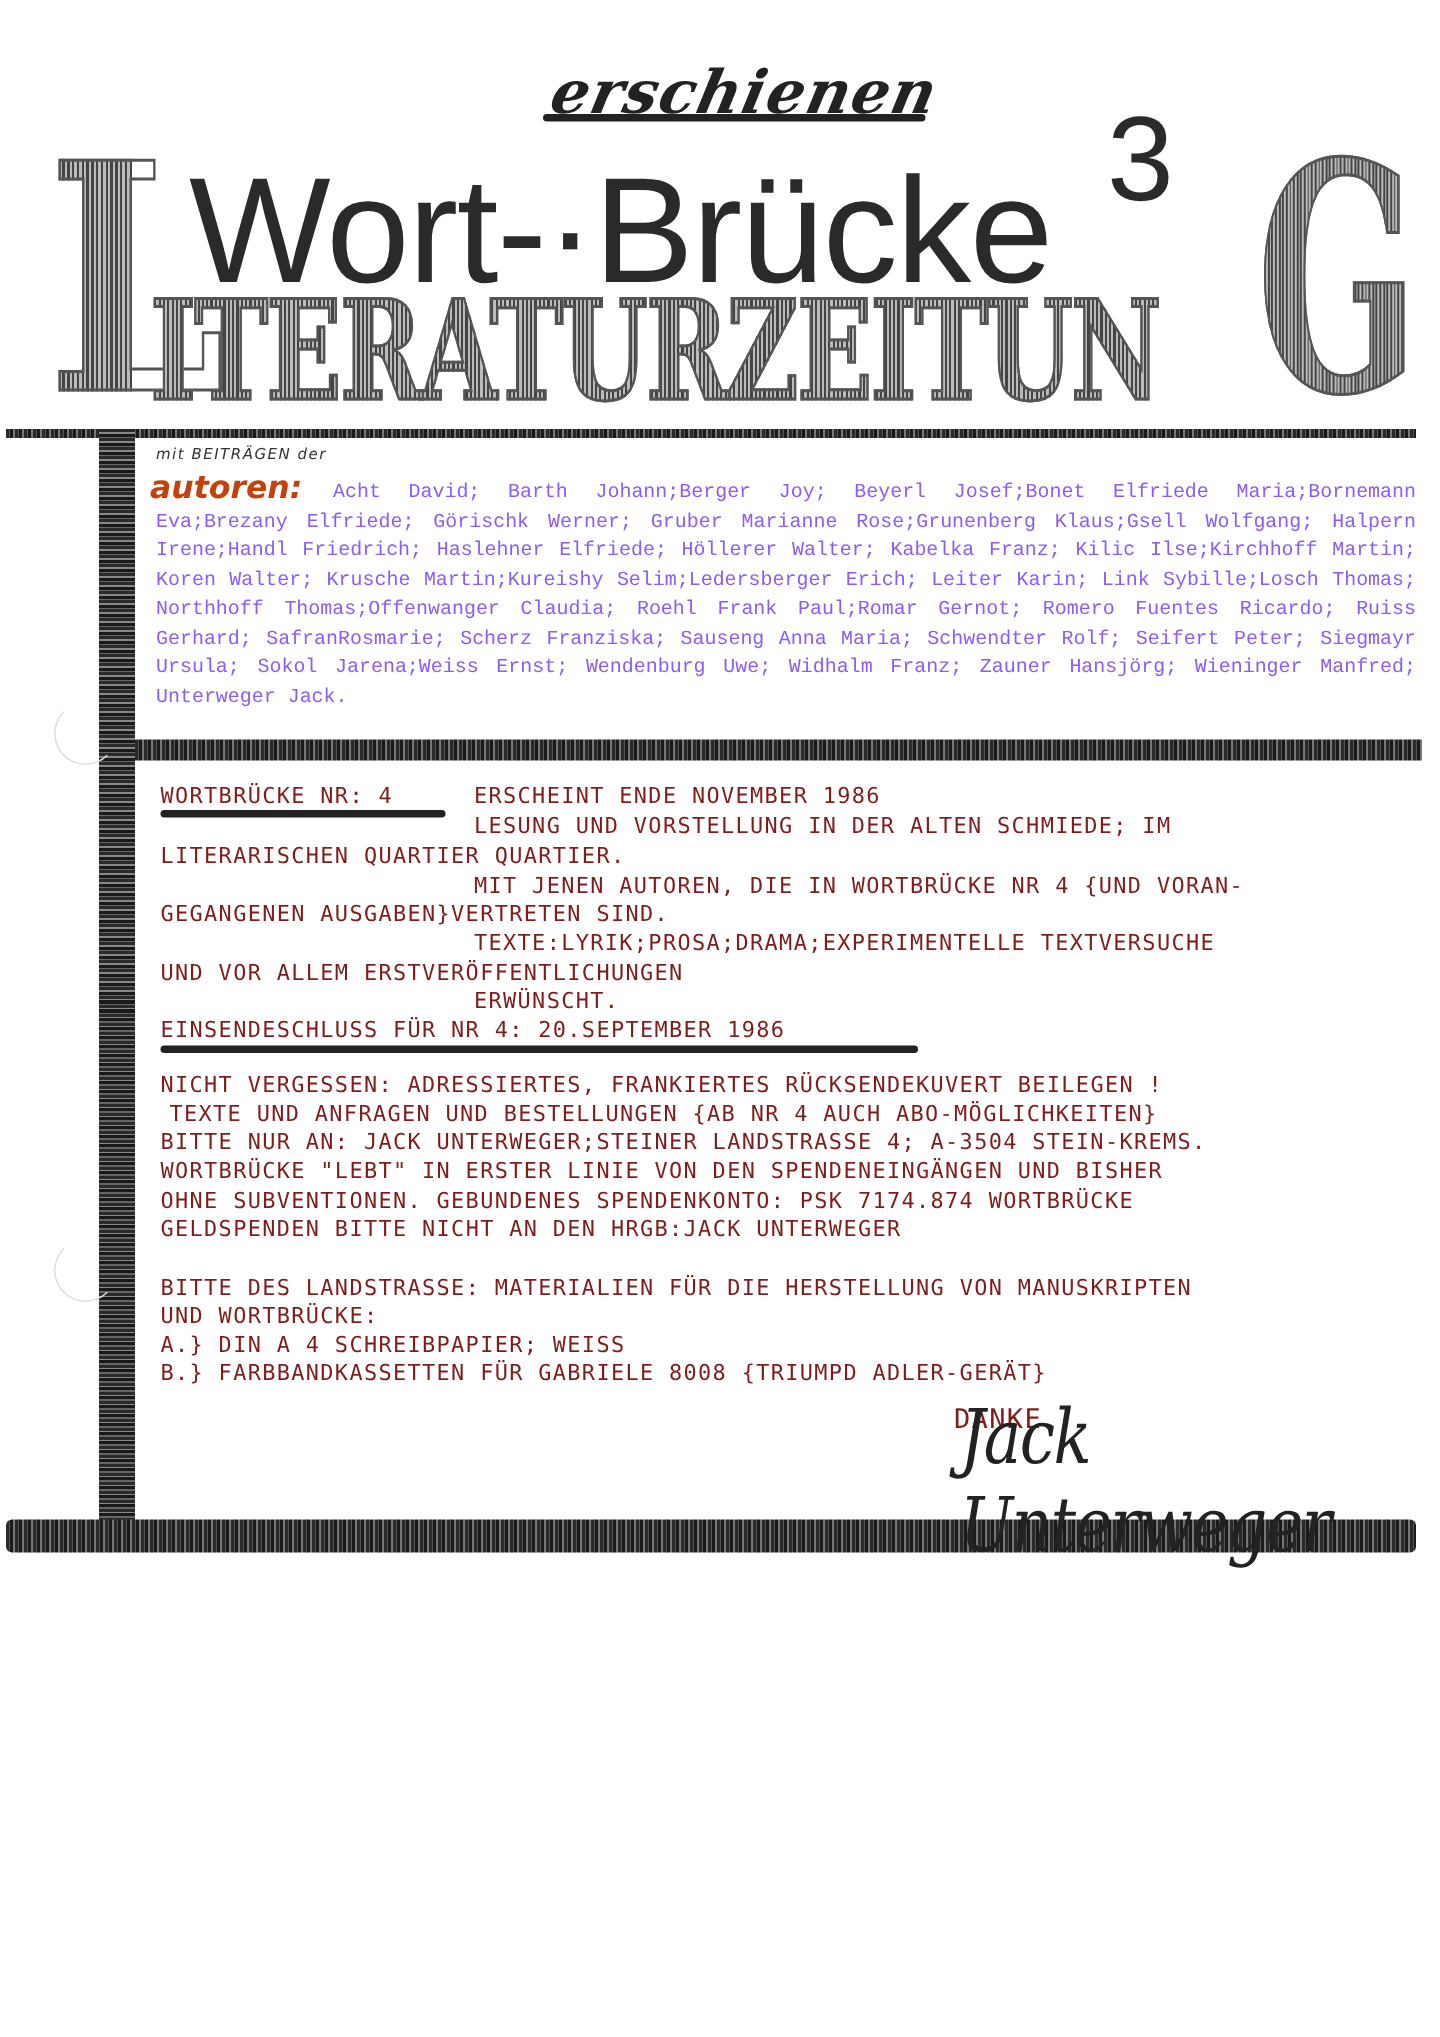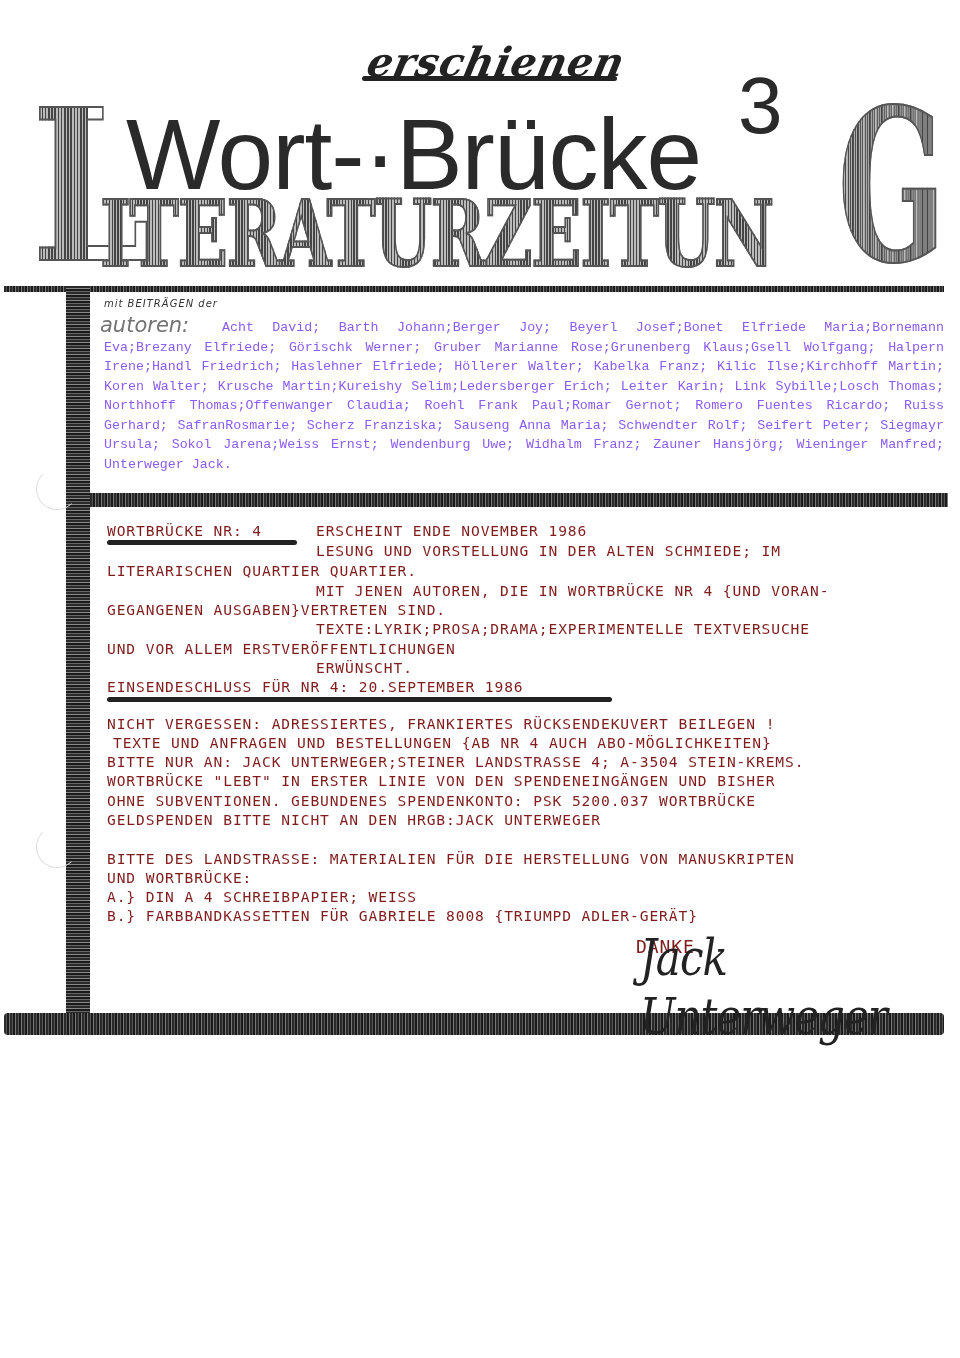--- a/index.html
+++ b/index.html
@@ -11,21 +11,21 @@
     -webkit-background-clip:text;background-clip:text;line-height:1;}
   #erschienen{position:absolute;left:368px;top:38px;font-family:"DejaVu Serif",serif;font-style:italic;font-weight:bold;font-size:40px;color:#222;letter-spacing:1px;transform:skewX(-12deg);}
   #erschienen-rule{position:absolute;left:362px;top:76px;width:255px;height:5px;background:#222;border-radius:3px;}
   #title{position:absolute;left:126px;top:104px;font-family:"Liberation Sans",sans-serif;font-size:100px;letter-spacing:-1px;color:#2a2a2a;line-height:1;}
   #issue{position:absolute;left:738px;top:66px;font-family:"Liberation Sans",sans-serif;font-size:80px;color:#2a2a2a;line-height:1;}
   #bigL{left:32px;top:82px;font-size:210px;width:70px;transform:scaleX(0.8);transform-origin:left top;}
   #bigG{left:838px;top:82px;font-size:210px;transform:scaleX(0.6);transform-origin:left top;}
   #zeitung{left:100px;top:188px;font-size:92px;letter-spacing:-2px;transform:scaleX(0.72);transform-origin:left top;white-space:nowrap;}
   .mono{position:absolute;font-family:"DejaVu Sans Mono",monospace;font-size:14.6px;line-height:19.5px;white-space:pre;color:#7f1d1d;letter-spacing:0.9px;}
   #mit{position:absolute;left:104px;top:298px;font-family:"DejaVu Sans",sans-serif;font-style:italic;font-size:10px;letter-spacing:1px;color:#333;}
-  #autoren{position:absolute;left:100px;top:313px;font-family:"DejaVu Sans",sans-serif;font-weight:normal;font-style:italic;font-size:21px;color:#737373;}
+  #autoren{position:absolute;left:100px;top:313px;font-family:"DejaVu Sans",sans-serif;font-weight:bold;font-style:italic;font-size:21px;color:#c2410c;}
   #authors{position:absolute;left:104px;top:318px;width:840px;font-family:Liberation Mono, monospace;font-size:13.3px;line-height:19.5px;color:#8b5cf6;text-indent:118px;text-align:justify;}
   .u{}
   .pill{position:absolute;height:5px;background:#222;border-radius:3px;}
   #danke{position:absolute;left:600px;top:937px;font-size:18px;margin-left:36px;}
   #sig{position:absolute;left:640px;top:938px;font-family:"DejaVu Serif",serif;font-style:italic;font-size:42px;color:#222;letter-spacing:-1px;transform:scaleY(1.2);}
   .hole{position:absolute;width:40px;height:40px;border-radius:50%;border:1px solid #ddd;border-right-color:transparent;border-top-color:transparent;}
 </style>
 </head>
 <body>
 
@@ -59,21 +59,21 @@
 <div class="mono" style="left:316px;top:619px;">TEXTE:LYRIK;PROSA;DRAMA;EXPERIMENTELLE TEXTVERSUCHE</div>
 <div class="mono" style="left:107px;top:639px;">UND VOR ALLEM ERSTVERÖFFENTLICHUNGEN</div>
 <div class="mono" style="left:316px;top:658px;">ERWÜNSCHT.</div>
 <div class="mono" style="left:107px;top:677px;">EINSENDESCHLUSS FÜR NR 4: 20.SEPTEMBER 1986</div>
 <div class="pill" style="left:107px;top:697px;width:505px;"></div>
 
 <div class="mono" style="left:107px;top:714px;"><span class="u">NICHT VERGESSEN</span><span>: ADRESSIERTES, FRANKIERTES RÜCKSENDEKUVERT BEILEGEN !</span></div>
 <div class="mono" style="left:113px;top:733px;">TEXTE UND ANFRAGEN UND BESTELLUNGEN {AB NR 4 AUCH ABO-MÖGLICHKEITEN}</div>
 <div class="mono" style="left:107px;top:752px;">BITTE NUR AN: JACK UNTERWEGER;STEINER LANDSTRASSE 4; A-3504 STEIN-KREMS.</div>
 <div class="mono u" style="left:107px;top:771px;">WORTBRÜCKE "LEBT" IN ERSTER LINIE VON DEN SPENDENEINGÄNGEN UND BISHER</div>
-<div class="mono u" style="left:107px;top:791px;">OHNE SUBVENTIONEN. GEBUNDENES SPENDENKONTO: PSK 5200.037 WORTBRÜCKE</div>
+<div class="mono u" style="left:107px;top:791px;">OHNE SUBVENTIONEN. GEBUNDENES SPENDENKONTO: PSK 7174.874 WORTBRÜCKE</div>
 <div class="mono" style="left:107px;top:810px;"><span>GELDSPENDEN BITTE </span><span class="u">NICHT</span><span> AN DEN HRGB:JACK UNTERWEGER</span></div>
 
 <div class="mono" style="left:107px;top:849px;"><span class="u">BITTE DES LANDSTRASSE</span><span>: MATERIALIEN FÜR DIE HERSTELLUNG VON MANUSKRIPTEN</span></div>
 <div class="mono" style="left:107px;top:868px;">UND WORTBRÜCKE:</div>
 <div class="mono" style="left:107px;top:887px;">A.} DIN A 4 SCHREIBPAPIER; WEISS</div>
 <div class="mono" style="left:107px;top:906px;">B.} FARBBANDKASSETTEN FÜR GABRIELE 8008 {TRIUMPD ADLER-GERÄT}</div>
 
 <div class="mono" id="danke">DANKE</div>
 <div id="sig">Jack Unterweger</div>
 

